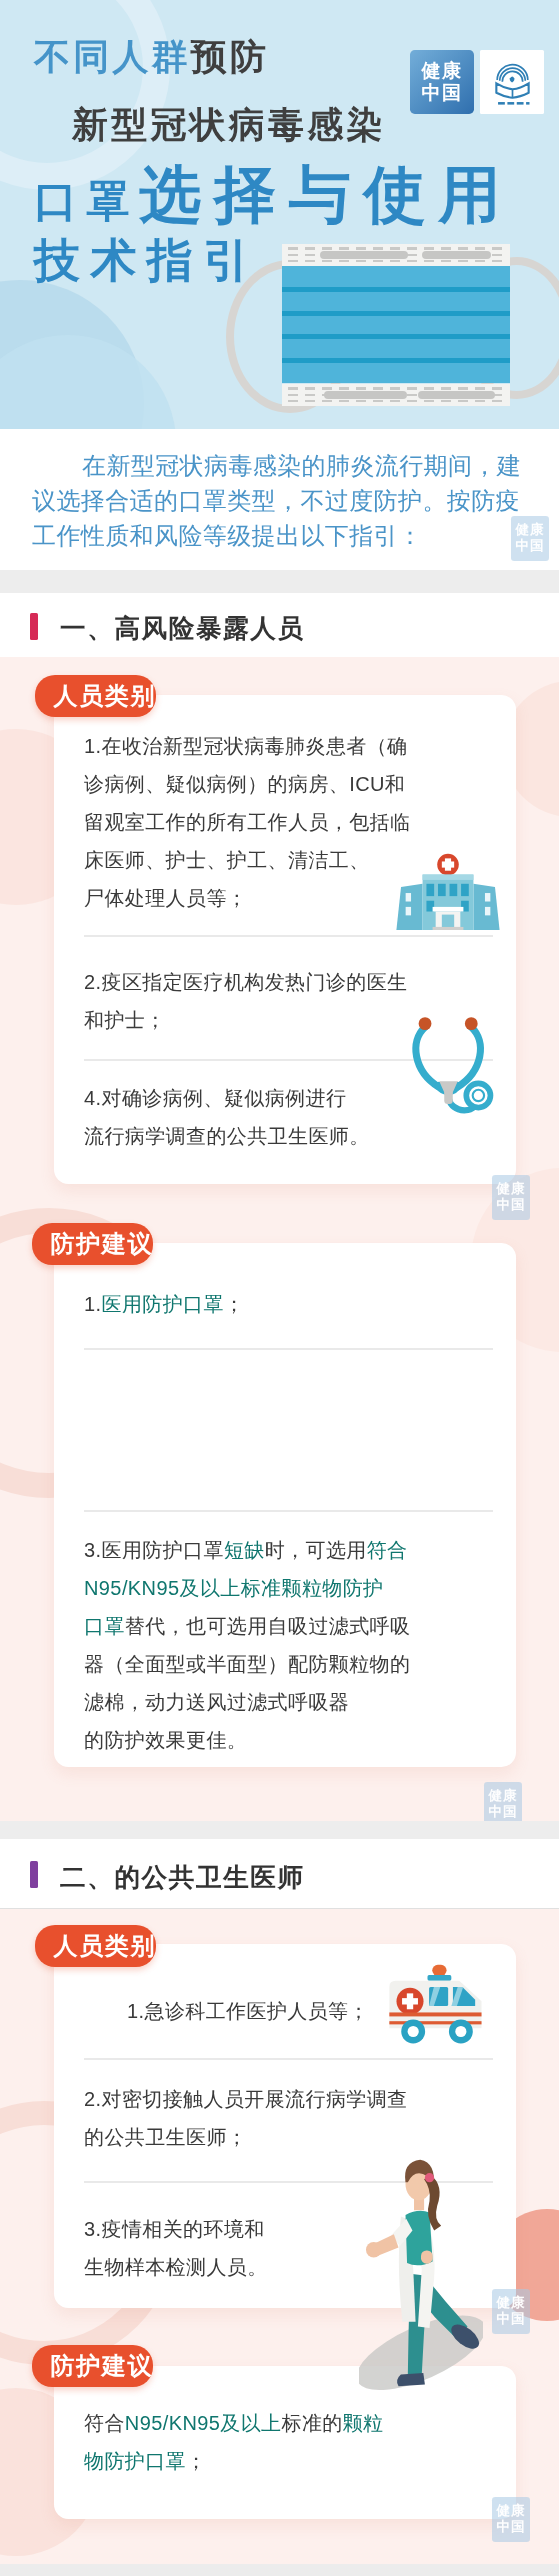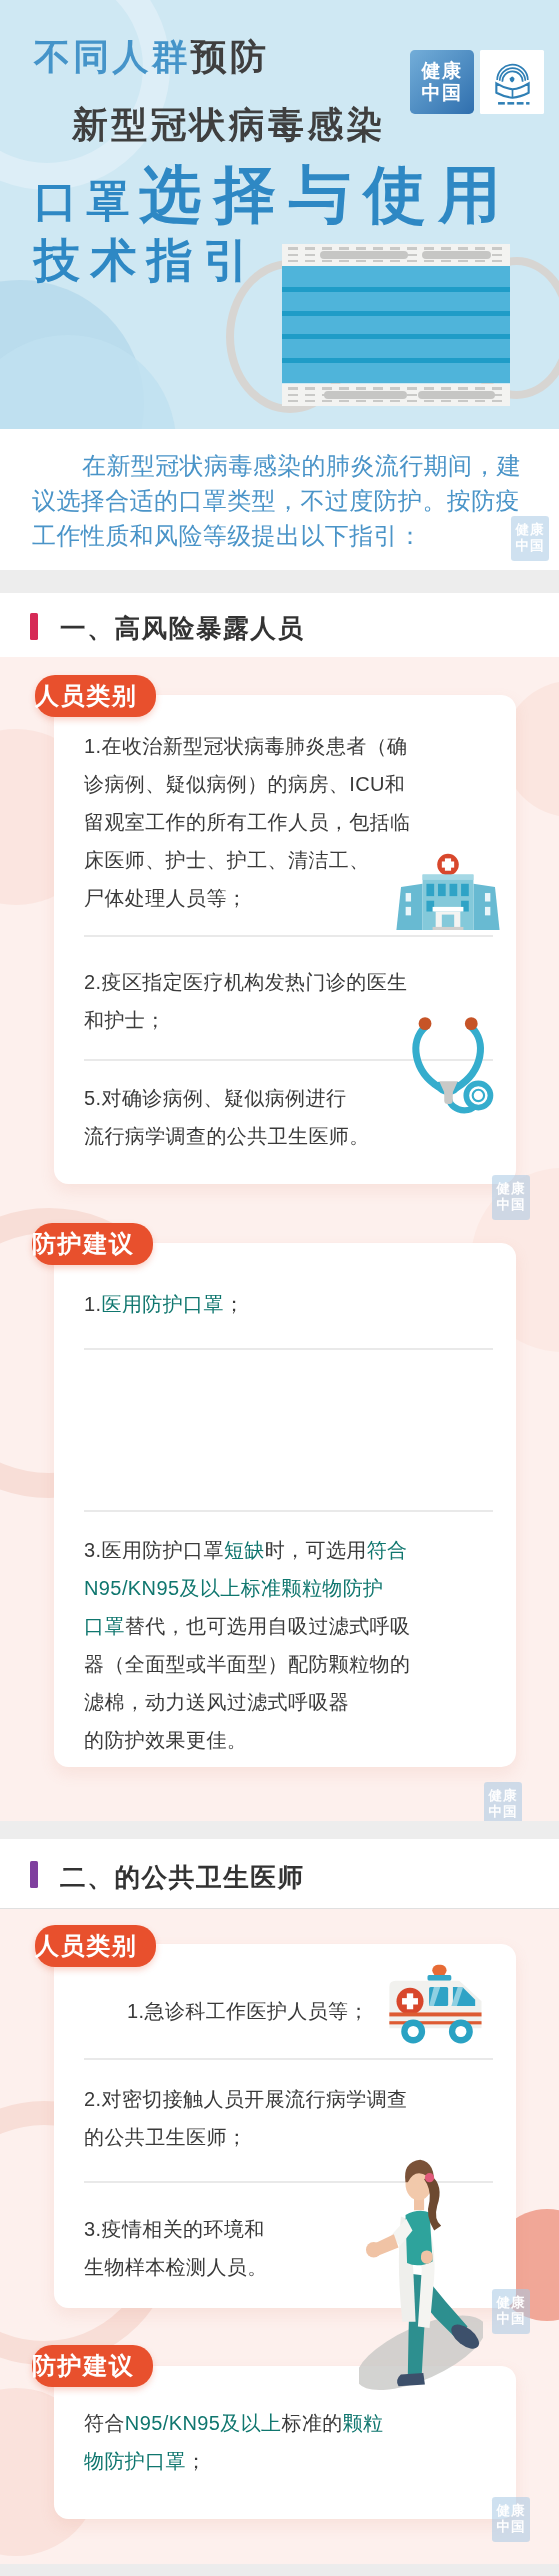--- a/index.html
+++ b/index.html
@@ -52,21 +52,21 @@
   .panel{position:absolute;left:0;width:559px;background:#fdf0ed;overflow:hidden;}
   .panel1{top:657px;height:1164px;} .panel2{top:1909px;height:655px;}
   .pk-c1{left:-72px;top:72px;width:176px;height:176px;background:#fae2dc;opacity:.8;}
   .pk-ring{left:-96px;top:551px;width:240px;height:240px;border:25.6px solid #f8ded7;}
   .pk-c2{left:471px;top:511px;width:184px;height:184px;background:#fce9e4;}
   .pk-c3{left:503px;top:24px;width:136px;height:136px;background:#fbe6e0;}
   .pk2-ring{left:-88px;top:192px;width:216px;height:216px;border:24px solid #f8ded7;}
   .pk2-c1{left:-68px;top:479px;width:168px;height:168px;background:#fae2dc;}
   .pk2-salmon{left:491px;top:300px;width:112px;height:112px;background:#ef9f8d;opacity:.9;}
   .badge{position:absolute;width:121px;height:42px;background:#e8502d;border-radius:20px;color:#fff;
-         font-size:24px;font-weight:bold;text-align:left;line-height:42px;letter-spacing:1.6px;z-index:3;
+         font-size:24px;font-weight:bold;text-align:right;line-height:42px;letter-spacing:1.6px;z-index:3;
          box-shadow:0 3.2px 6.4px rgba(232,80,45,.25);}
   .card{position:absolute;left:54px;width:462px;background:#fff;border-radius:14.4px;z-index:1;
         box-shadow:0 6.4px 14.4px rgba(214,120,100,.12);}
   .card1{top:38px;height:489px;} .card2{top:586px;height:524px;}
   .card3{top:35px;height:364px;} .card4{top:457px;height:153px;}
   .item{position:absolute;left:30px;width:412px;font-size:20px;line-height:38px;color:#3a3a3a;
         white-space:pre-line;letter-spacing:0.4px;z-index:2;}
   .item .red{color:#0f766e;}
   .divider{position:absolute;left:30px;width:409px;height:1.6px;background:#e9e9e9;z-index:1;}
   .c1-p1{top:32px;} .c1-d1{top:240px;} .c1-p2{top:268px;} .c1-d2{top:364px;} .c1-p3{top:384px;}
@@ -211,21 +211,21 @@
         <path d="M50 100 C56 111 72 111 77 100" stroke="#35adcd" stroke-width="10" fill="none" stroke-linecap="round"></path>
         <path d="M64 112 C62 133 90 143 103 127" stroke="#35adcd" stroke-width="9" fill="none" stroke-linecap="round"></path>
         <circle cx="106" cy="114" r="17" fill="#fff" stroke="#35adcd" stroke-width="8"></circle>
         <circle cx="106" cy="114" r="8" fill="none" stroke="#35adcd" stroke-width="3"></circle>
         <circle cx="31" cy="13" r="9" fill="#c65427"></circle>
           <circle cx="96" cy="13" r="9" fill="#c65427"></circle>
         <path d="M51 94 L77 94 L69 112 L59 112 Z" fill="#c9c9c7"></path>
         <rect x="58" y="106" width="12" height="20" rx="5" fill="#c9c9c7"></rect>
       </svg>
       <div class="divider c1-d2"></div>
-      <div class="item c1-p3"><span>5.对确诊病例、疑似病例进行
+      <div class="item c1-p3"><span>4.对确诊病例、疑似病例进行
 流行病学调查的公共卫生医师。</span></div>
     </div>
     <div class="wm wm2">
       <div>健康</div>
       <div>中国</div>
     </div>
 
     <div class="badge" style="left:32px;top:566px;">防护建议</div>
     <div class="card card2">
       <div class="item c2-p1"><span>1.</span><span class="red">医用防护口罩</span><span>；</span></div>

